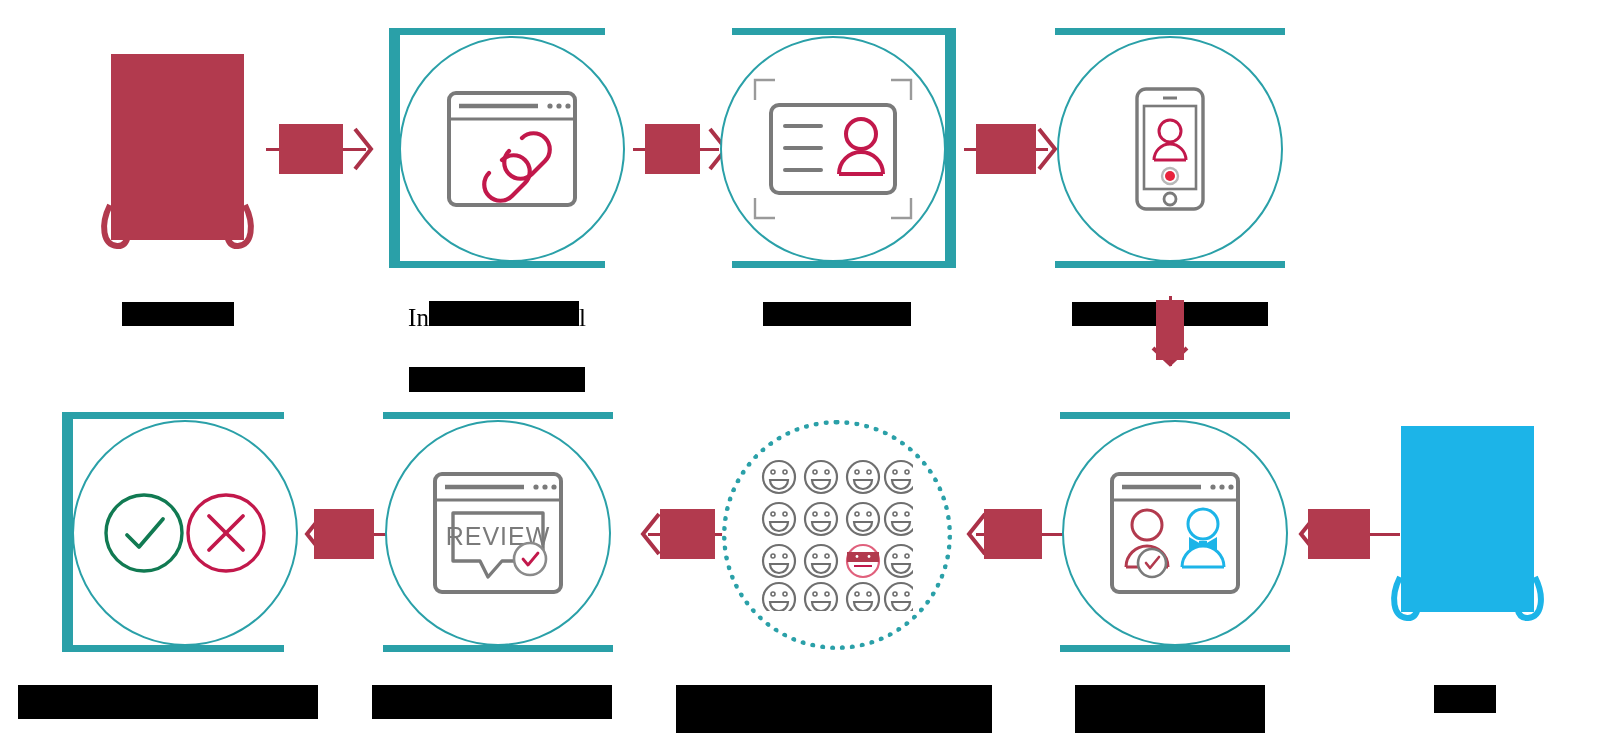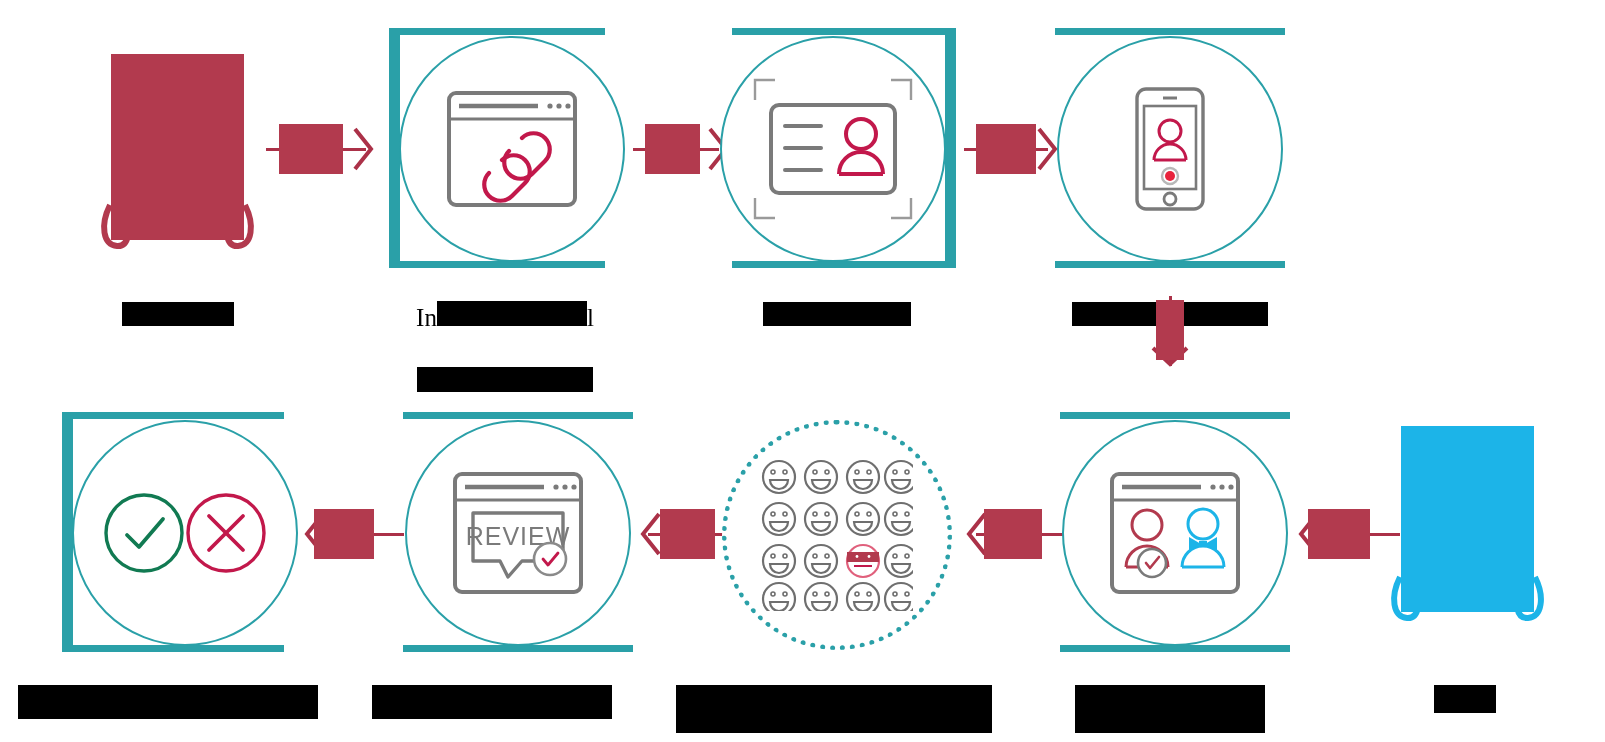--- a/index.html
+++ b/index.html
@@ -170,21 +170,21 @@
         <circle cx="104" cy="16" r="2.6" fill="#7a7a7a"></circle>
         <circle cx="113" cy="16" r="2.6" fill="#7a7a7a"></circle>
         <circle cx="122" cy="16" r="2.6" fill="#7a7a7a"></circle>
         <g fill="none" stroke="#c2184b" stroke-width="4.2" stroke-linecap="round">
           <path d="M76 48 A16 16 0 0 1 99 71 L86 84 A16 16 0 0 1 63 61"></path>
           <path d="M56 70 A16 16 0 0 1 79 93 L66 106 A16 16 0 0 1 43 83"></path>
         </g>
       </svg>
     </div>
   </div>
-  <div class="label" style="left:372px; top:268px; width:266px;">
+  <div class="label" style="left:364px; top:268px; width:266px;">
     <span>In</span><span class="redact" style="width:150px; height:25px;"></span><span>l</span><br>
     <span class="redact" style="width:176px; height:25px;"></span>
   </div>
 
   <div class="arrow-h" style="left:627px; top:117px; width:115px;">
     <div class="arrow-line" style="left:6px; width:86px;"></div>
     <svg class="arrow-head" style="left:80px;" viewBox="0 0 22 44">
       <path d="M3 2 L19 22 L3 42" fill="none" stroke="#ab3148" stroke-width="4"></path>
     </svg>
     <div class="arrow-block" style="left:18px; top:7px; width:55px; height:50px;"></div>
@@ -285,21 +285,21 @@
   </div>
 
   <div class="arrow-h" style="left:300px; top:502px; width:110px;">
     <div class="arrow-line" style="left:14px; width:90px;"></div>
     <svg class="arrow-head" style="left:4px;" viewBox="0 0 22 44">
       <path d="M19 2 L3 22 L19 42" fill="none" stroke="#ab3148" stroke-width="4"></path>
     </svg>
     <div class="arrow-block" style="left:14px; top:7px; width:60px; height:50px;"></div>
   </div>
 
-  <div class="node" style="left:403px; top:412px; width:230px; height:240px;">
+  <div class="node" style="left:383px; top:412px; width:230px; height:240px;">
     <div class="frame" style="left:0; top:0; width:230px; height:240px;">
       <div class="bar-top"></div>
       <div class="bar-bottom"></div>
     </div>
     <div class="circle-outline" style="left:2px; top:8px; width:226px; height:226px;"></div>
     <div class="icon-wrap" style="left:2px; top:8px; width:226px; height:226px;">
       <svg width="132" height="124" viewBox="0 0 132 124">
         <rect x="3" y="3" width="126" height="118" rx="7" ry="7" fill="#ffffff" stroke="#7a7a7a" stroke-width="4"></rect>
         <line x1="3" y1="29" x2="129" y2="29" stroke="#7a7a7a" stroke-width="3"></line>
         <line x1="13" y1="16" x2="92" y2="16" stroke="#7a7a7a" stroke-width="4.5"></line>

